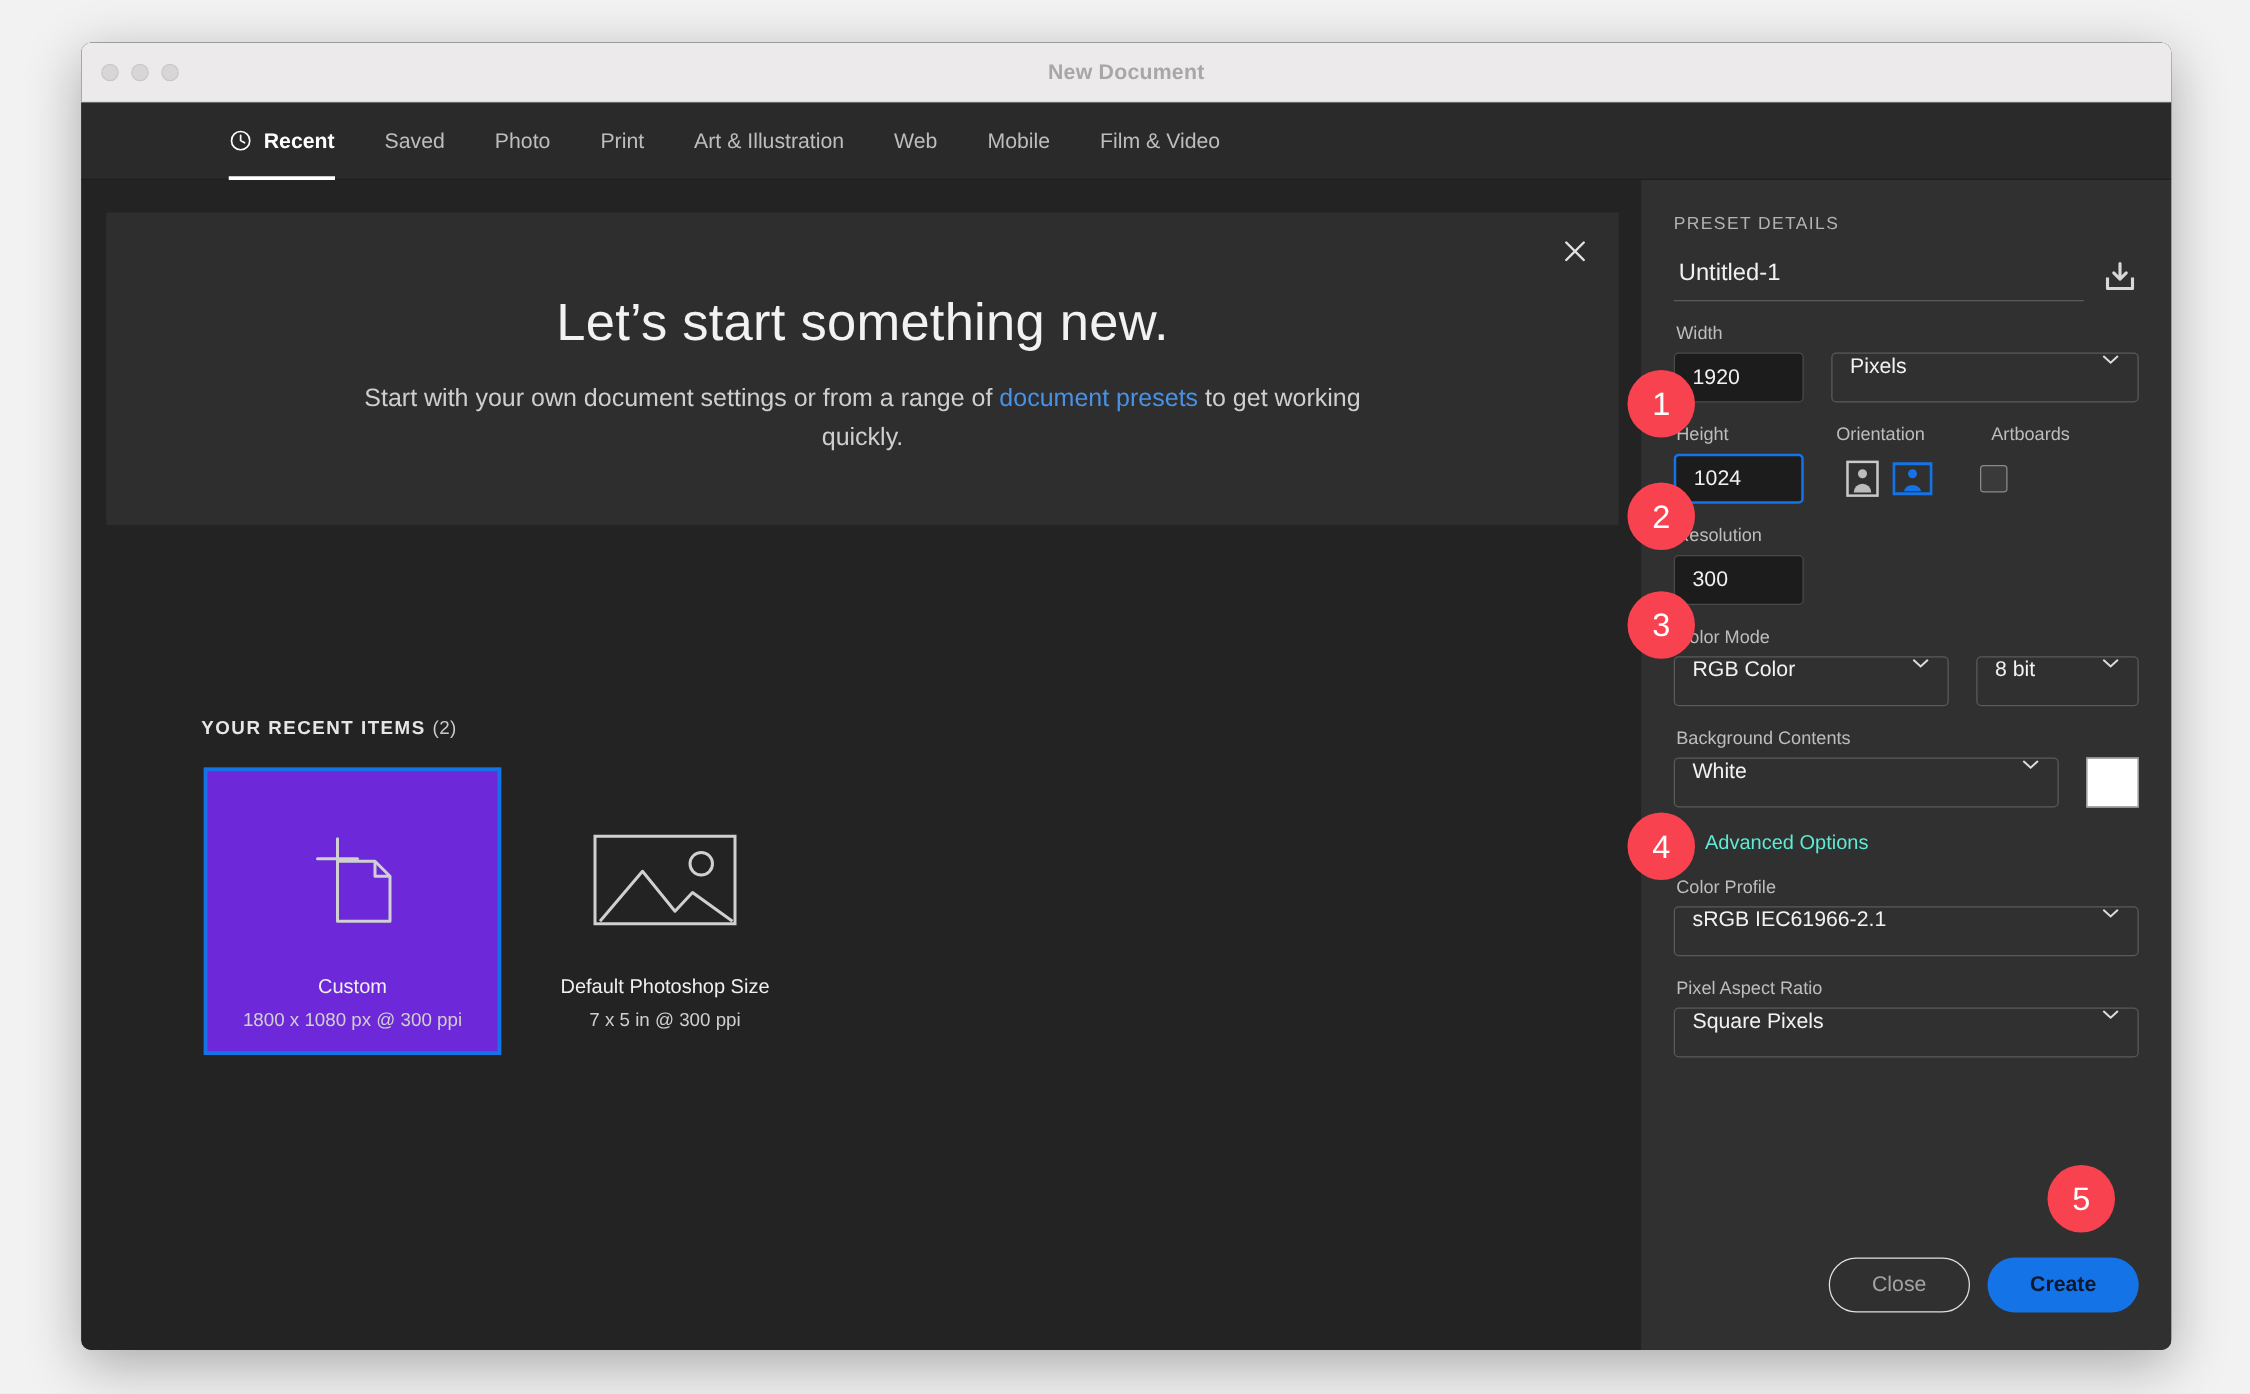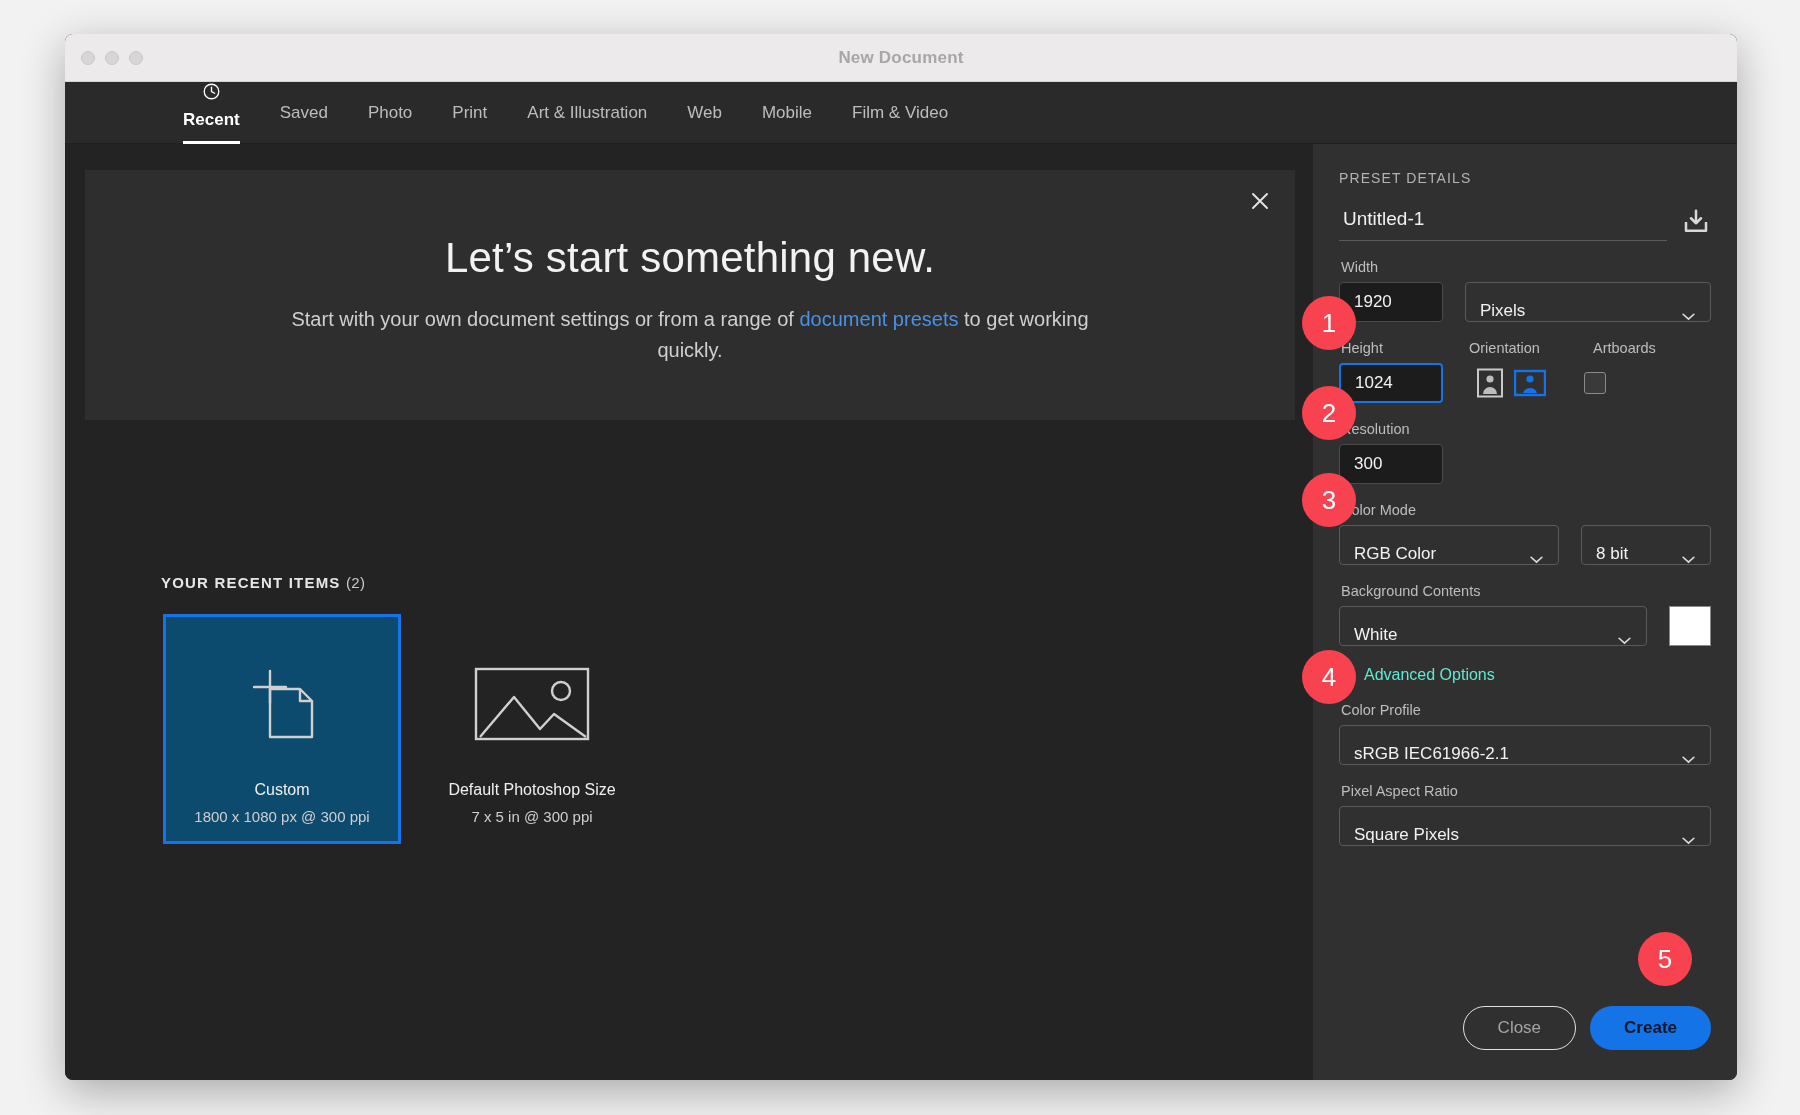--- a/index.html
+++ b/index.html
@@ -39,21 +39,21 @@
     display: flex; align-items: center; gap: 0;
     padding: 0 0 0 98px;
     border-bottom: 1px solid #1f1f1f;
     position: relative;
   }
   .tab {
     font-size: 17px; color: #bdbdbd; padding: 0 20px; height: 62px;
     display: flex; align-items: center; gap: 9px; position: relative;
     cursor: pointer; white-space: nowrap;
   }
-  .tab.active { color: #ffffff; font-weight: 700; flex-direction: column; }
+  .tab.active { color: #ffffff; font-weight: 700; }
   .tab.active::after {
     content: ""; position: absolute; left: 20px; right: 20px; bottom: 0;
     height: 3px; background: #ffffff;
   }
   .clock-ic { width: 19px; height: 19px; flex: none; }
 
   
   .body { display: flex; height: calc(1046px - 48px - 62px); }
   .left { width: 1248px; background: #232323; position: relative; }
   .right { flex: 1; background: #303030; position: relative; padding: 26px 26px 0 26px; }
@@ -83,21 +83,21 @@
     font-size: 15px; color: #e6e6e6; letter-spacing: 1.2px; font-weight: 600;
   }
   .recent-head .cnt { color: #c9c9c9; font-weight: 400; letter-spacing: .4px; }
 
   .cards { position: absolute; left: 98px; top: 470px; display: flex; gap: 12px; }
   .card {
     width: 238px; height: 230px; background: #232323;
     display: flex; flex-direction: column; align-items: center; cursor: pointer;
     border: 3px solid transparent; padding-top: 44px;
   }
-  .card.selected { border-color: #1473e6; background: #0c4a6e; }
+  .card.selected { border-color: #1473e6; background: #6d28d9; }
   .card .thumb { height: 86px; display: flex; align-items: center; justify-content: center; }
   .card .cname { font-size: 16px; color: #f0f0f0; margin-top: 34px; }
   .card .cmeta { font-size: 15px; color: #cfcfcf; margin-top: 9px; }
 
   
   .searchbar {
     position: absolute; left: 98px; right: 36px; bottom: 22px; height: 82px;
     background: #2e2e2e; display: flex; align-items: center; justify-content: center; gap: 18px;
   }
   .sfield { display: flex; align-items: center; gap: 16px; width: 680px; }
@@ -128,21 +128,21 @@
 
   .inp {
     height: 40px; background: #1c1c1c; border: 1px solid #4a4a4a; border-radius: 4px;
     color: #f2f2f2; font-size: 17px; padding: 0 14px; outline: none; width: 100px;
     font-family: "Liberation Sans", sans-serif;
   }
   .inp.focused { border-color: #1473e6; border-width: 2px; }
 
   .sel {
     height: 40px; background: #303030; border: 1px solid #5a5a5a; border-radius: 4px;
-    color: #f2f2f2; font-size: 17px; display: flex; align-items: flex-end;
+    color: #f2f2f2; font-size: 17px; display: flex; align-items: flex-start;
     padding: 0 14px; cursor: pointer; position: relative; justify-content: space-between;
   }
   .sel .cv { width: 15px; height: 9px; flex: none; margin-left: 10px; }
 
   .orient { display: flex; gap: 8px; align-items: center; }
   .ob { width: 32px; height: 30px; cursor: pointer; }
   .artbox {
     width: 22px; height: 22px; border: 1.6px solid #8a8a8a; border-radius: 3px;
     background: #3a3a3a; cursor: pointer;
   }

